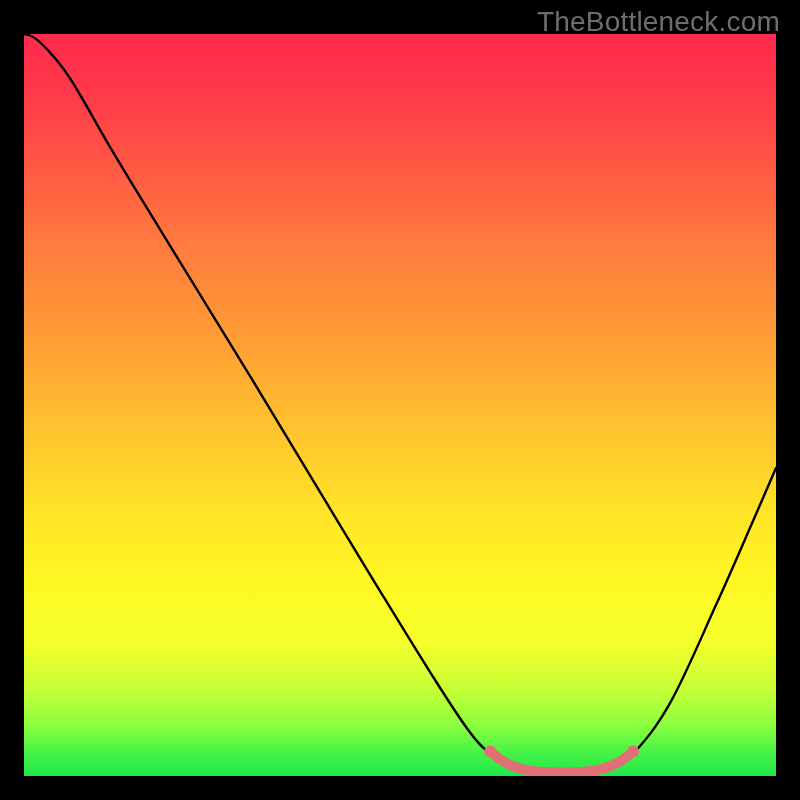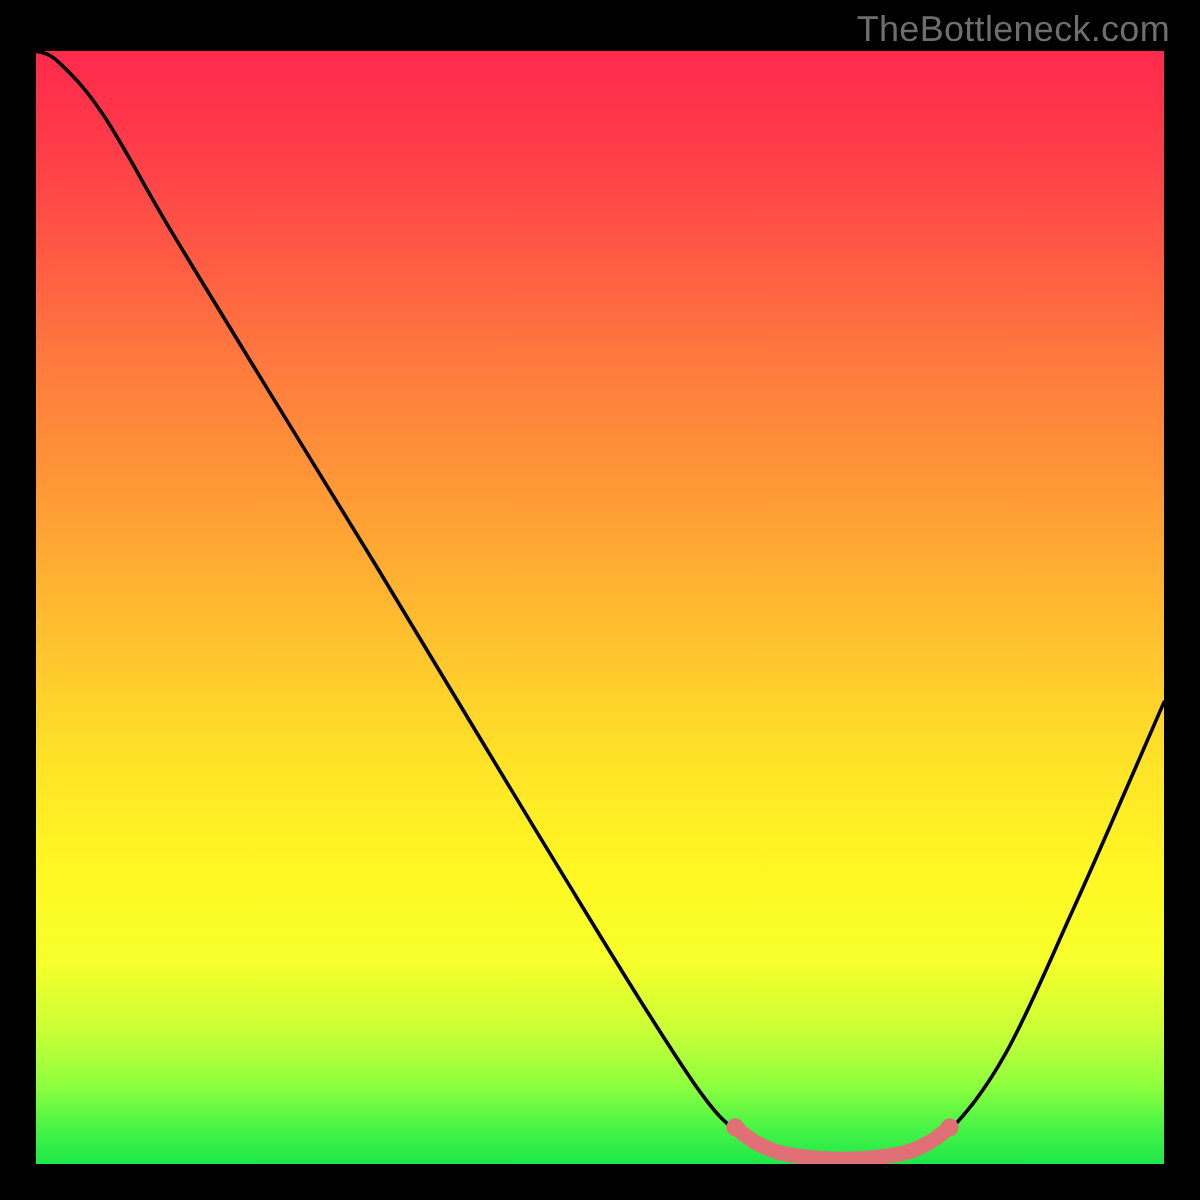--- a/index.html
+++ b/index.html
@@ -15,21 +15,21 @@
     width: 800px;
     height: 800px;
     background: #000;
   }
   .attribution {
     position: absolute;
     top: 6px;
     right: 20px;
     color: #6e6e6e;
     font-family: Arial, Helvetica, sans-serif;
-    font-size: 24px;
+    font-size: 28px;
     font-weight: 400;
     letter-spacing: 0.2px;
     z-index: 5;
   }
   .plot-wrap {
     position: absolute;
     left: 24px;
     top: 34px;
     width: 752px;
     height: 742px;

